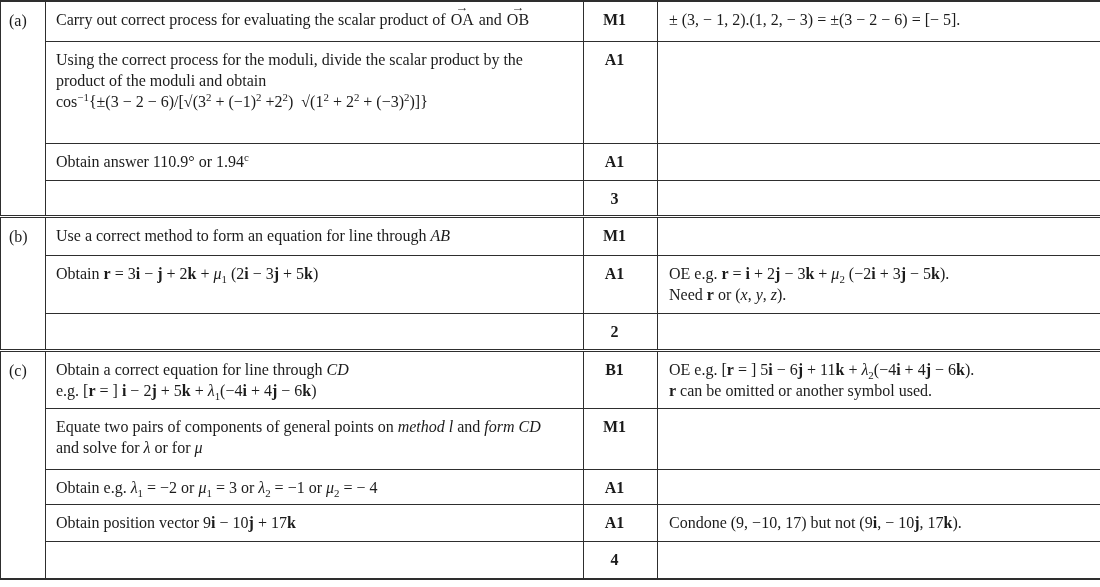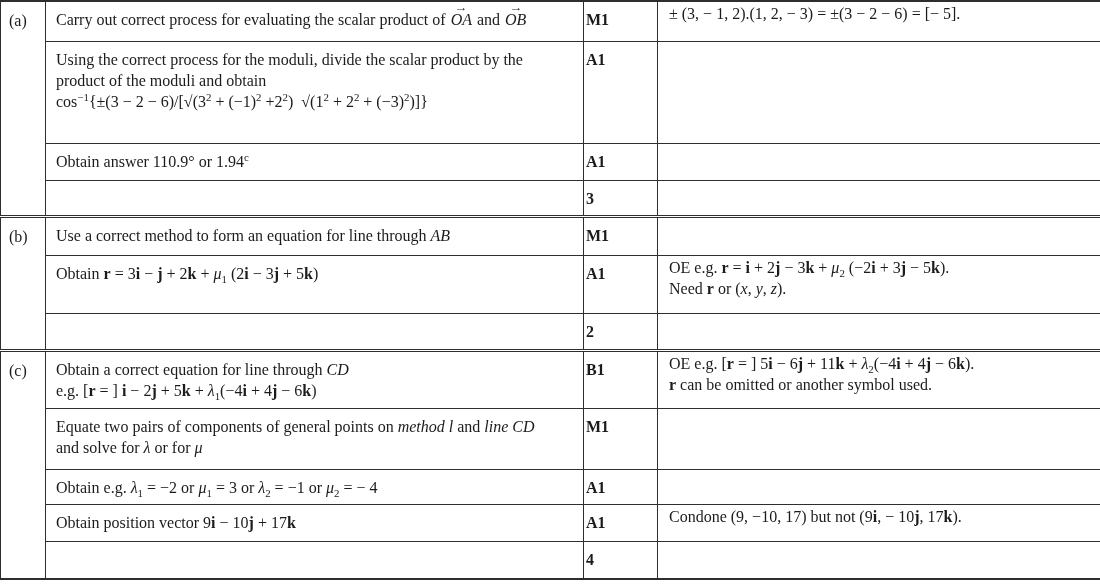--- a/index.html
+++ b/index.html
@@ -31,35 +31,34 @@
   }
   td.part {
     border-left: none;
     padding: 8px 2px 0 8px;
     font-size: 16px;
   }
   td.desc {
     padding: 7px 10px 4px 10px;
   }
   td.mark {
-    text-align: left;
+    text-align: center;
     font-weight: bold;
     padding: 7px 14px 0 2px;
   }
   td.comment {
     border-right: 1px solid #8f8f8f;
-    padding: 1px 10px 4px 11px;
+    padding: 7px 10px 4px 11px;
     margin-top: 36px;
   }
   tr.section-start td {
     border-top: 3px double #2e2e2e;
   }
   
   .v {
-    font-style: italic;
     position: relative;
     display: inline-block;
     padding: 0 1px;
   }
   .v::after {
     content: "\2192";
     position: absolute;
     left: 50%;
     top: -0.78em;
     transform: translateX(-50%) scaleX(1.15);
@@ -134,21 +133,21 @@
       <td class="comment"></td>
     </tr>
 
     <tr class="section-start" style="height:58px">
       <td class="part" rowspan="5">(c)</td>
       <td class="desc">Obtain a correct equation for line through <i>CD</i><br>e.g. [<b>r</b> = ] <b>i</b> − 2<b>j</b> + 5<b>k</b> + <i>λ</i><sub>1</sub>(−4<b>i</b> + 4<b>j</b> − 6<b>k</b>)</td>
       <td class="mark">B1</td>
       <td class="comment">OE e.g. [<b>r</b> = ] 5<b>i</b> − 6<b>j</b> + 11<b>k</b> + <i>λ</i><sub>2</sub>(−4<b>i</b> + 4<b>j</b> − 6<b>k</b>).<br><b>r</b> can be omitted or another symbol used.</td>
     </tr>
     <tr style="height:61px">
-      <td class="desc">Equate two pairs of components of general points on <i>method l</i> and <i>line CD</i><br>and solve for <i>λ</i> or for <i>μ</i></td>
+      <td class="desc">Equate two pairs of components of general points on <i>method l</i> and <i>form CD</i><br>and solve for <i>λ</i> or for <i>μ</i></td>
       <td class="mark">M1</td>
       <td class="comment"></td>
     </tr>
     <tr style="height:35px">
       <td class="desc">Obtain e.g. <i>λ</i><sub>1</sub> = −2 or <i>μ</i><sub>1</sub> = 3 or <i>λ</i><sub>2</sub> = −1 or <i>μ</i><sub>2</sub> = − 4</td>
       <td class="mark">A1</td>
       <td class="comment"></td>
     </tr>
     <tr style="height:37px">
       <td class="desc">Obtain position vector 9<b>i</b> − 10<b>j</b> + 17<b>k</b></td>

